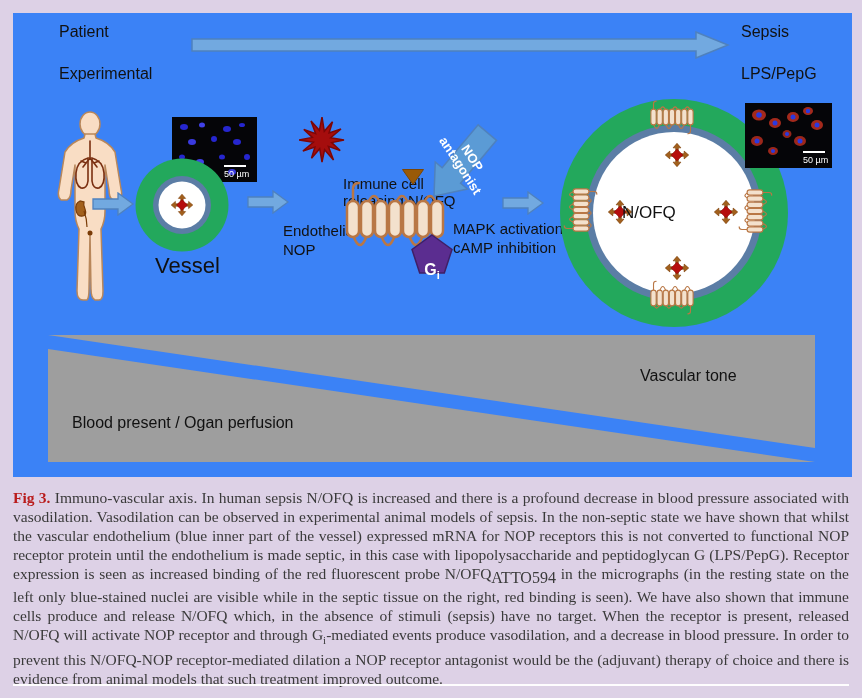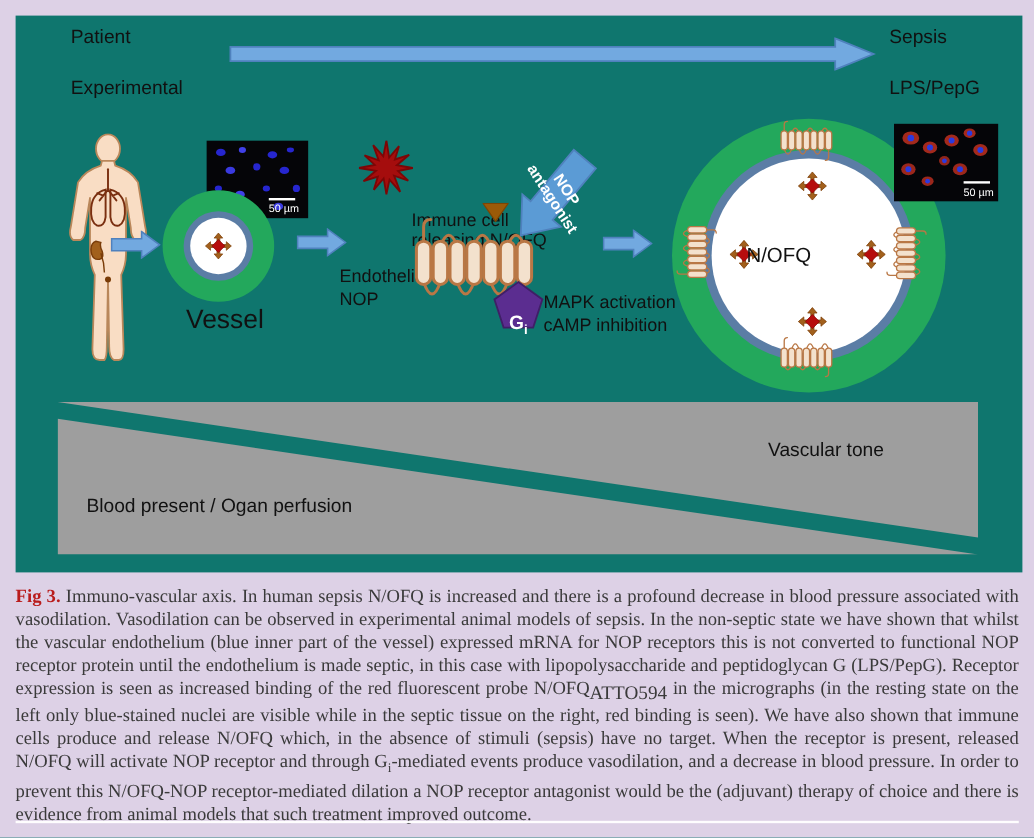--- a/index.html
+++ b/index.html
@@ -4,21 +4,21 @@
 <style>
   html,body{margin:0;padding:0;}
   body{
     width:862px;height:698px;position:relative;overflow:hidden;
     background:#ddd1e6;
     font-family:"Liberation Sans", sans-serif;
     color:#1a1a1a;
   }
   .panel{
     position:absolute;left:13px;top:13px;width:839px;height:464px;
-    background:#0f766e;
+    background:#3b82f6;
   }
   .abs{position:absolute;}
   .lbl{font-size:16px;color:#111;white-space:nowrap;}
   .lbl-sm{font-size:15px;color:#111;line-height:19px;white-space:nowrap;}
   .immune-lbl{font-size:15px;color:#111;line-height:17px;white-space:nowrap;margin-top:44px;}
   .nop-arrow-text{
     width:84px;text-align:center;color:#ffffff;font-size:13px;font-weight:bold;
     line-height:14px;transform:rotate(57deg);transform-origin:center;
   }
   .gi-label{width:44px;text-align:center;color:#ffffff;font-size:16px;font-weight:bold;}
@@ -173,21 +173,21 @@
   <div class="abs nop-arrow-text" style="left:411px;top:135px;">
     <div>NOP</div>
     <div>antagonist</div>
   </div>
 
   <svg class="abs" style="left:397px;top:221px;" width="44" height="44">
     <polygon points="22,1 42,15.5 34.3,39 9.7,39 2,15.5" fill="#5b2d90" stroke="#3f1f66" stroke-width="1.5"></polygon>
   </svg>
   <div class="abs gi-label" style="left:397px;top:233px;margin-top:15px;"><span>G</span><sub class="gi">i</sub></div>
 
-  <div class="abs lbl-sm" style="left:440px;top:206px;margin-top:24px;">
+  <div class="abs lbl-sm" style="left:440px;top:206px;">
     <div>MAPK activation</div>
     <div>cAMP inhibition</div>
   </div>
 
   <svg class="abs" style="left:489px;top:178px;" width="42" height="24">
     <polygon points="1,7 26,7 26,1 41,12 26,23 26,17 1,17" fill="#72a9e0" stroke="#4f81bd" stroke-width="1.3"></polygon>
   </svg>
 
   <svg class="abs" style="left:545px;top:84px;" width="232" height="232" overflow="visible">
     <circle cx="116" cy="116" r="114" fill="#23a85c"></circle>

